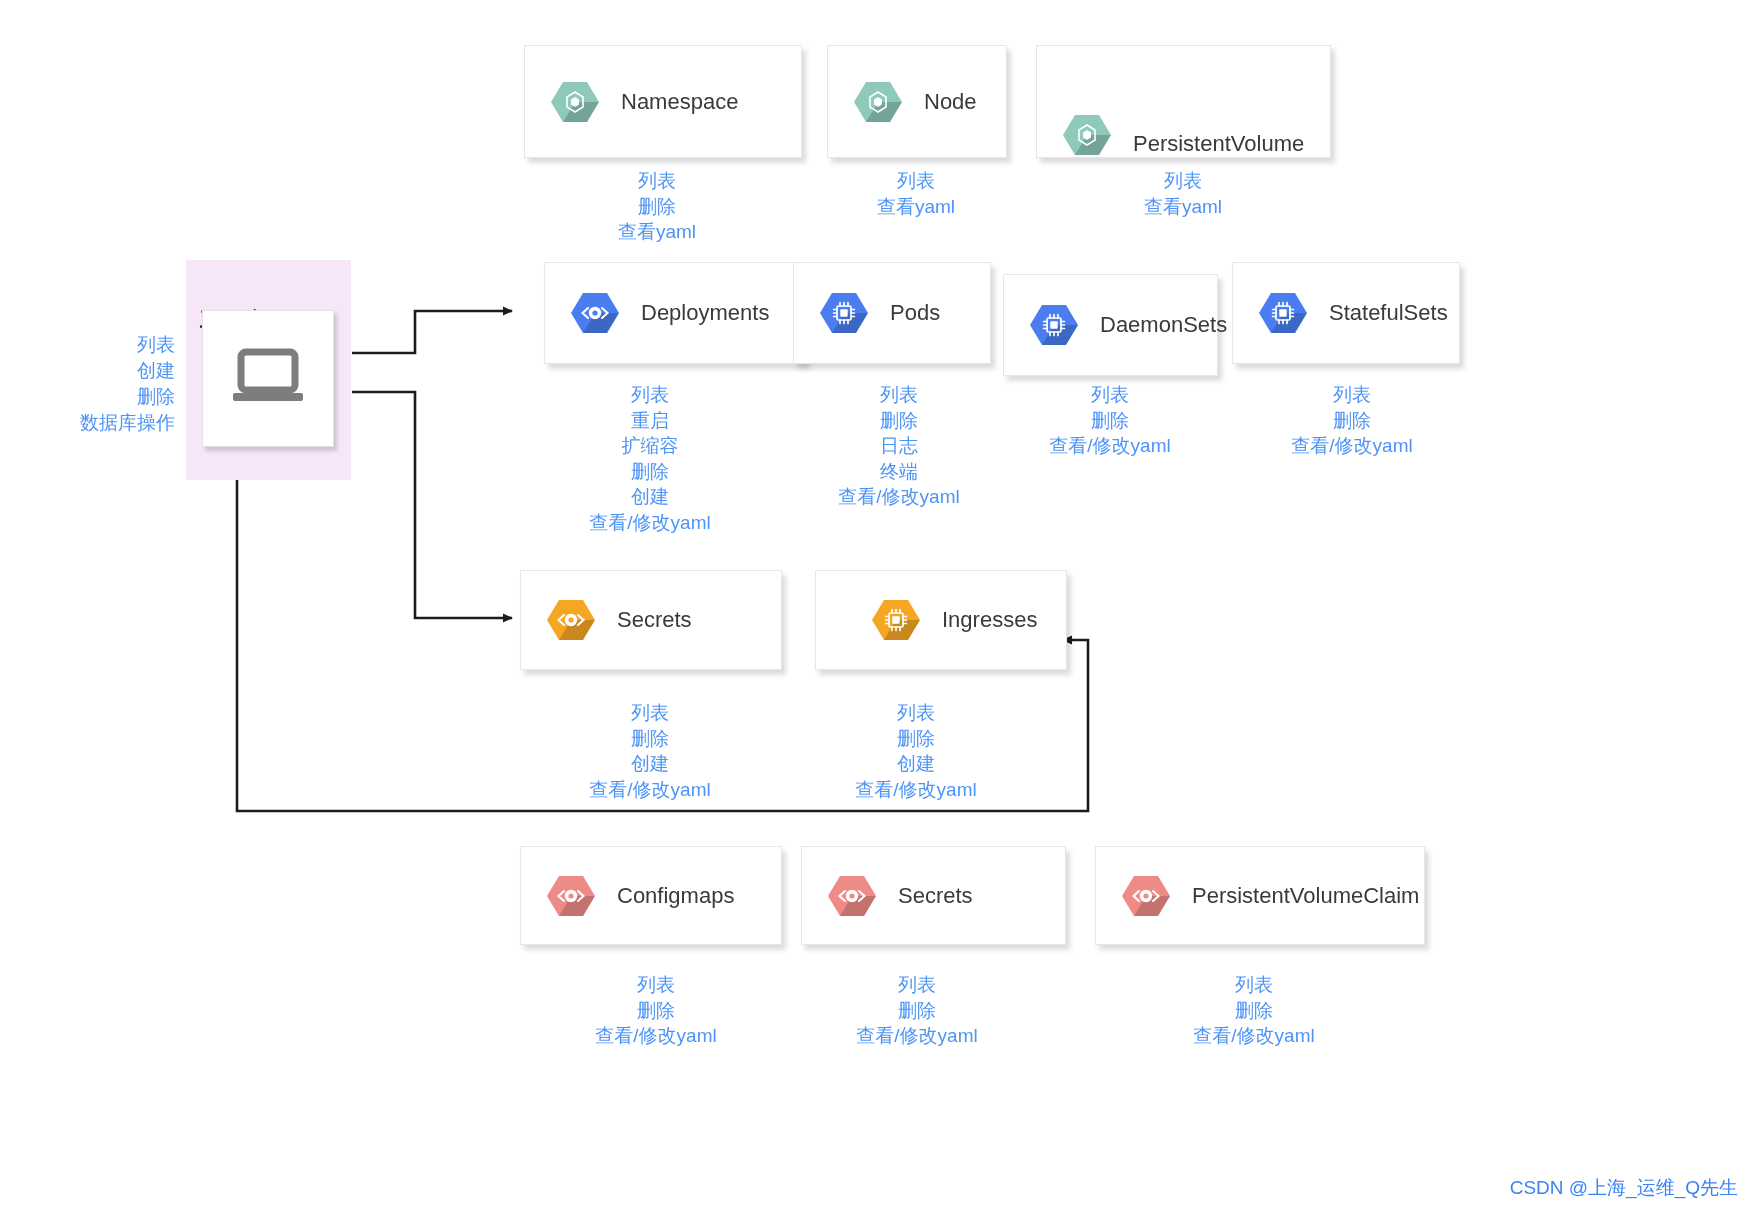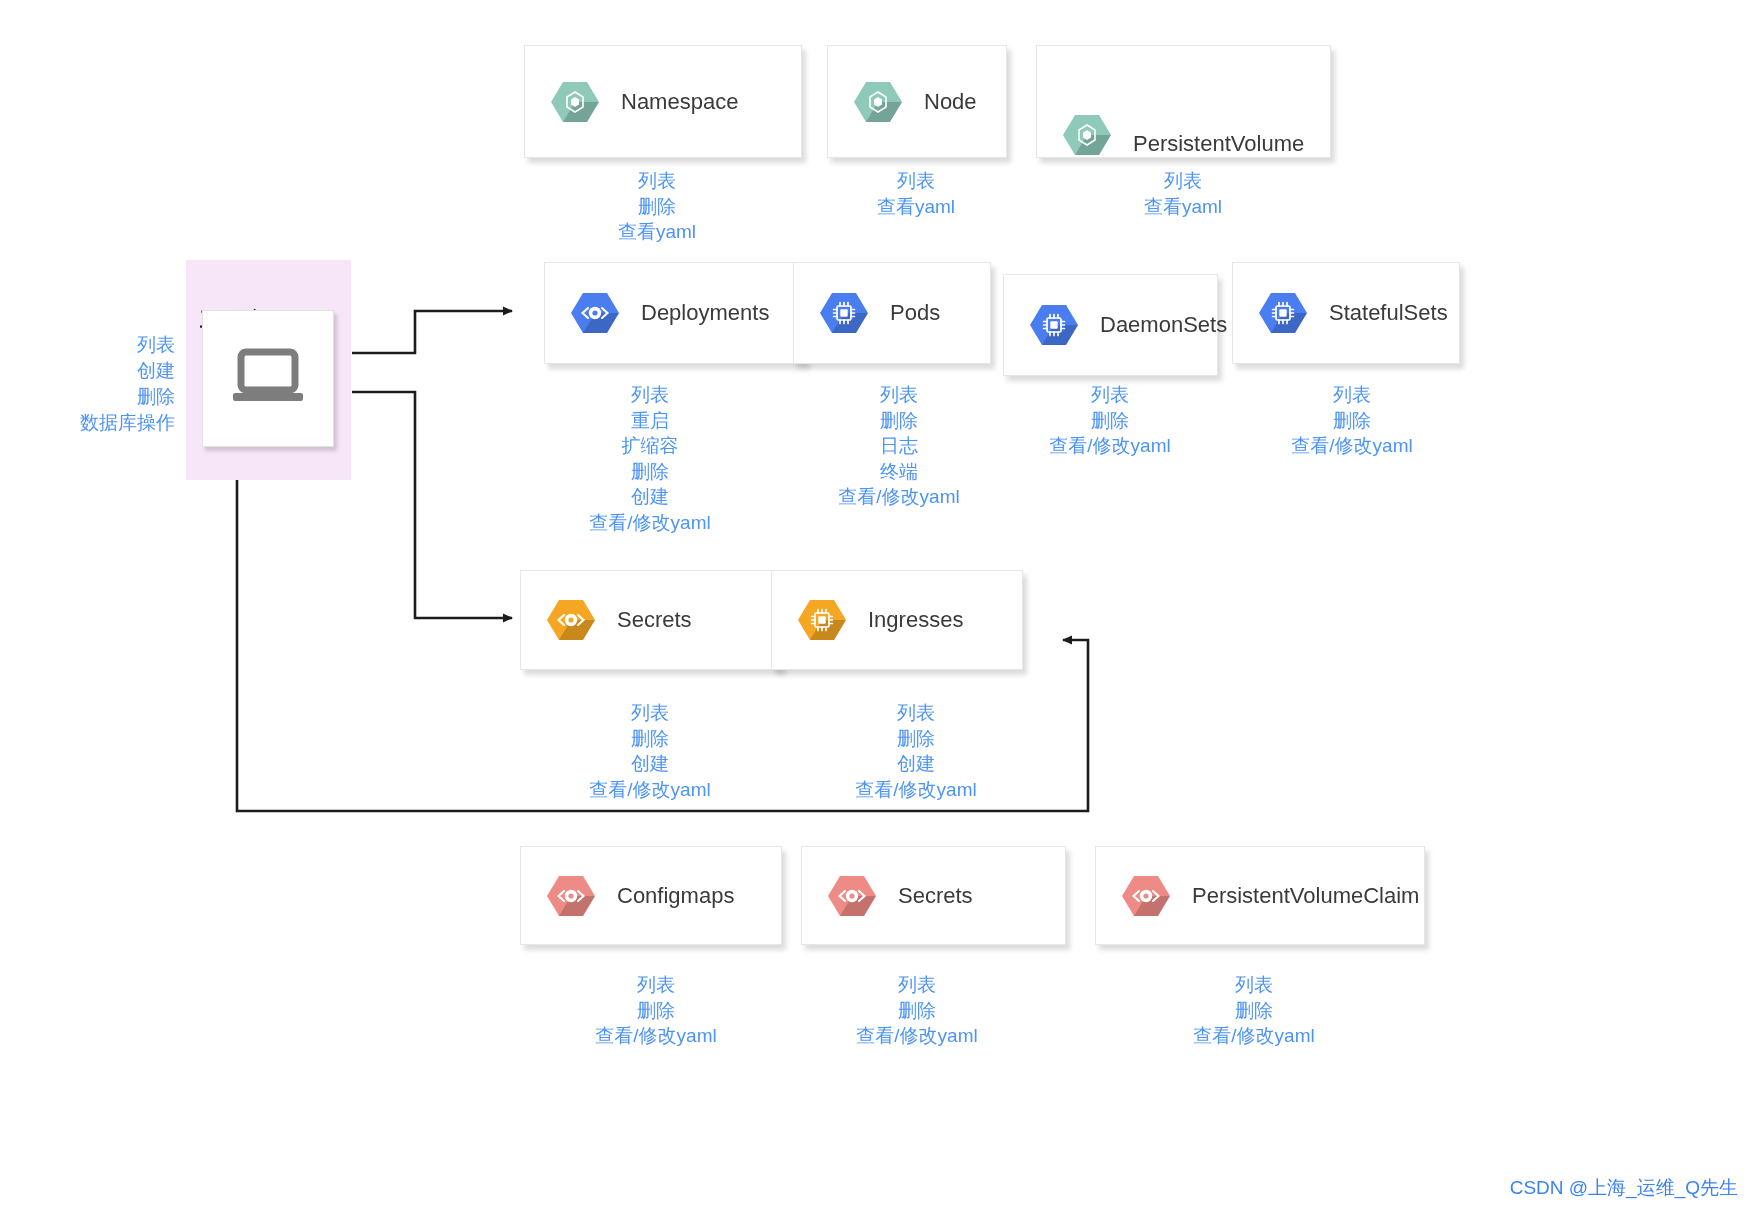--- a/index.html
+++ b/index.html
@@ -298,21 +298,21 @@
       <circle cx="24" cy="22" r="2.6" fill="#f5a623"></circle>
         </svg>
         <span class="cname">Secrets</span>
       </div>
       <div class="acts" style="left: 650px; top: 700px;">
         <div>列表</div>
         <div>删除</div>
         <div>创建</div>
         <div>查看/修改yaml</div>
       </div>
-      <div class="card" style="left: 771px; top: 570px; width: 252px; height: 100px;">
+      <div class="card" style="left: 815px; top: 570px; width: 252px; height: 100px; padding-left: 30px;">
         <svg class="hex" width="48" height="44" viewBox="0 0 48 44">
             <polygon points="12,2 36,2 48,22 36,42 12,42 0,22" fill="#f5a623"></polygon>
           <polygon points="24,22 48,22 36,42 12,42" fill="#000" opacity="0.18"></polygon>
           <g stroke="#ffffff" stroke-width="1.7" fill="none" stroke-linecap="round">
         <rect x="17" y="15" width="14" height="14" rx="1.5"></rect>
         <line x1="20" y1="15" x2="20" y2="11.6"></line>
         <line x1="24" y1="15" x2="24" y2="11.6"></line>
         <line x1="28" y1="15" x2="28" y2="11.6"></line>
         <line x1="20" y1="29" x2="20" y2="32.4"></line>
         <line x1="24" y1="29" x2="24" y2="32.4"></line>

